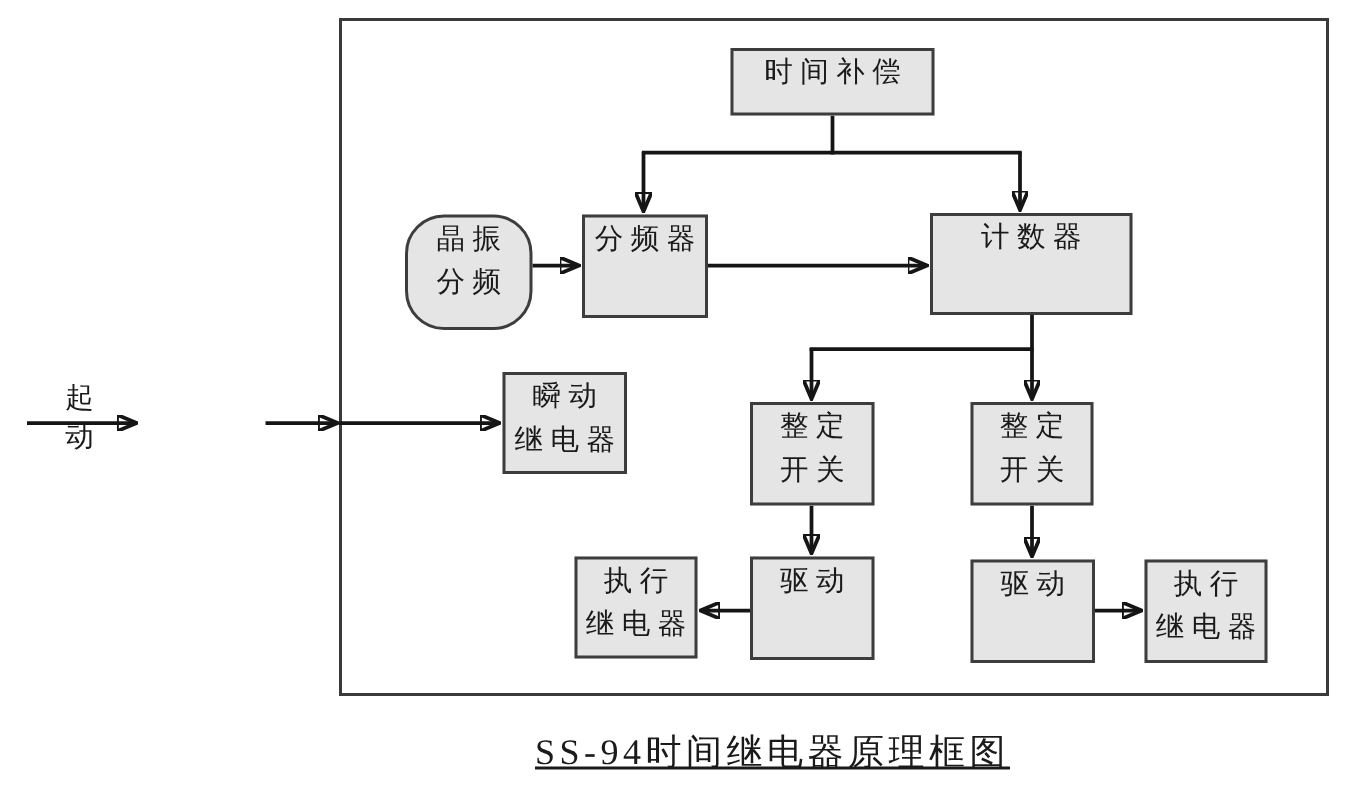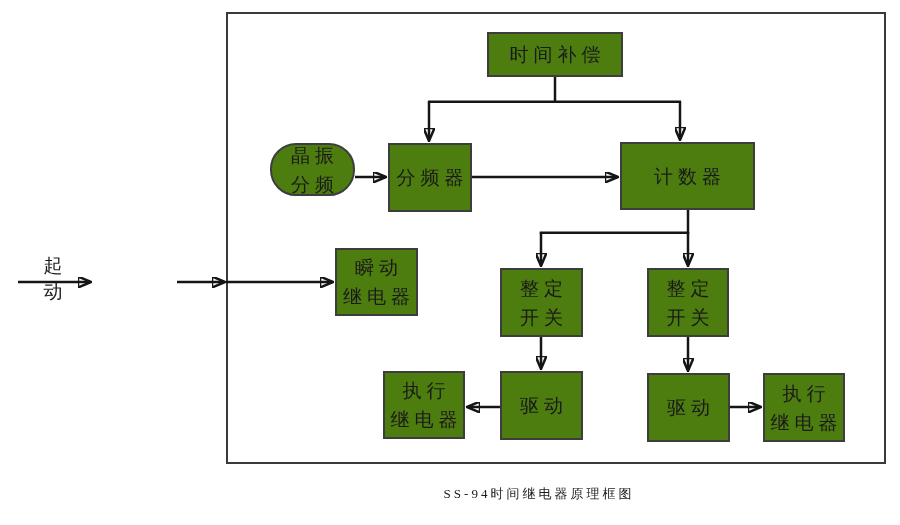--- a/index.html
+++ b/index.html
@@ -22,53 +22,54 @@
     top: 12px;
     width: 660px;
     height: 452px;
     border: 2px solid #3a3a3a;
     box-sizing: border-box;
     background: #ffffff;
   }
   .node {
     position: absolute;
     border: 2px solid #3d3d3d;
-    background: #4d7c0f;
+    background: #e5e5e5;
     box-sizing: border-box;
     display: flex;
     flex-direction: column;
     align-items: center;
-    justify-content: center;
+    justify-content: flex-start;
     font-size: 19px;
     line-height: 29px;
     z-index: 2;
   }
   .node span, .freetext span, #caption {
     letter-spacing: 5px;
     margin-right: -5px;
     white-space: nowrap;
   }
   .freetext {
     position: absolute;
     display: flex;
     flex-direction: column;
     align-items: center;
     font-size: 19px;
     line-height: 26px;
     z-index: 2;
   }
   #caption {
     position: absolute;
-    left: 539px;
+    left: 515px;
     top: 485px;
     transform: translateX(-50%);
-    font-size: 13px;
+    font-size: 24px;
     letter-spacing: 3px;
     white-space: nowrap;
     z-index: 2;
+    text-decoration: underline;
   }
   #connector-layer {
     position: absolute;
     left: 0;
     top: 0;
     width: 900px;
     height: 525px;
     z-index: 1;
     pointer-events: none;
   }
@@ -121,21 +122,21 @@
 
   <div class="freetext" style="left:36px; top:253px; width:34px;">
     <span>起</span>
     <span>动</span>
   </div>
 
   <div class="node" style="left:487px; top:32px; width:136px; height:45px;">
     <span>时间补偿</span>
   </div>
 
-  <div class="node" style="left:270px; top:143px; width:85px; height:53px;border-radius:26px;">
+  <div class="node" style="left:270px; top:143px; width:85px; height:77px;border-radius:26px;">
     <span>晶振</span>
     <span>分频</span>
   </div>
 
   <div class="node" style="left:620px; top:142px; width:135px; height:68px;">
     <span>计数器</span>
   </div>
 
   <div class="node" style="left:388px; top:143px; width:84px; height:69px;">
     <span>分频器</span>

